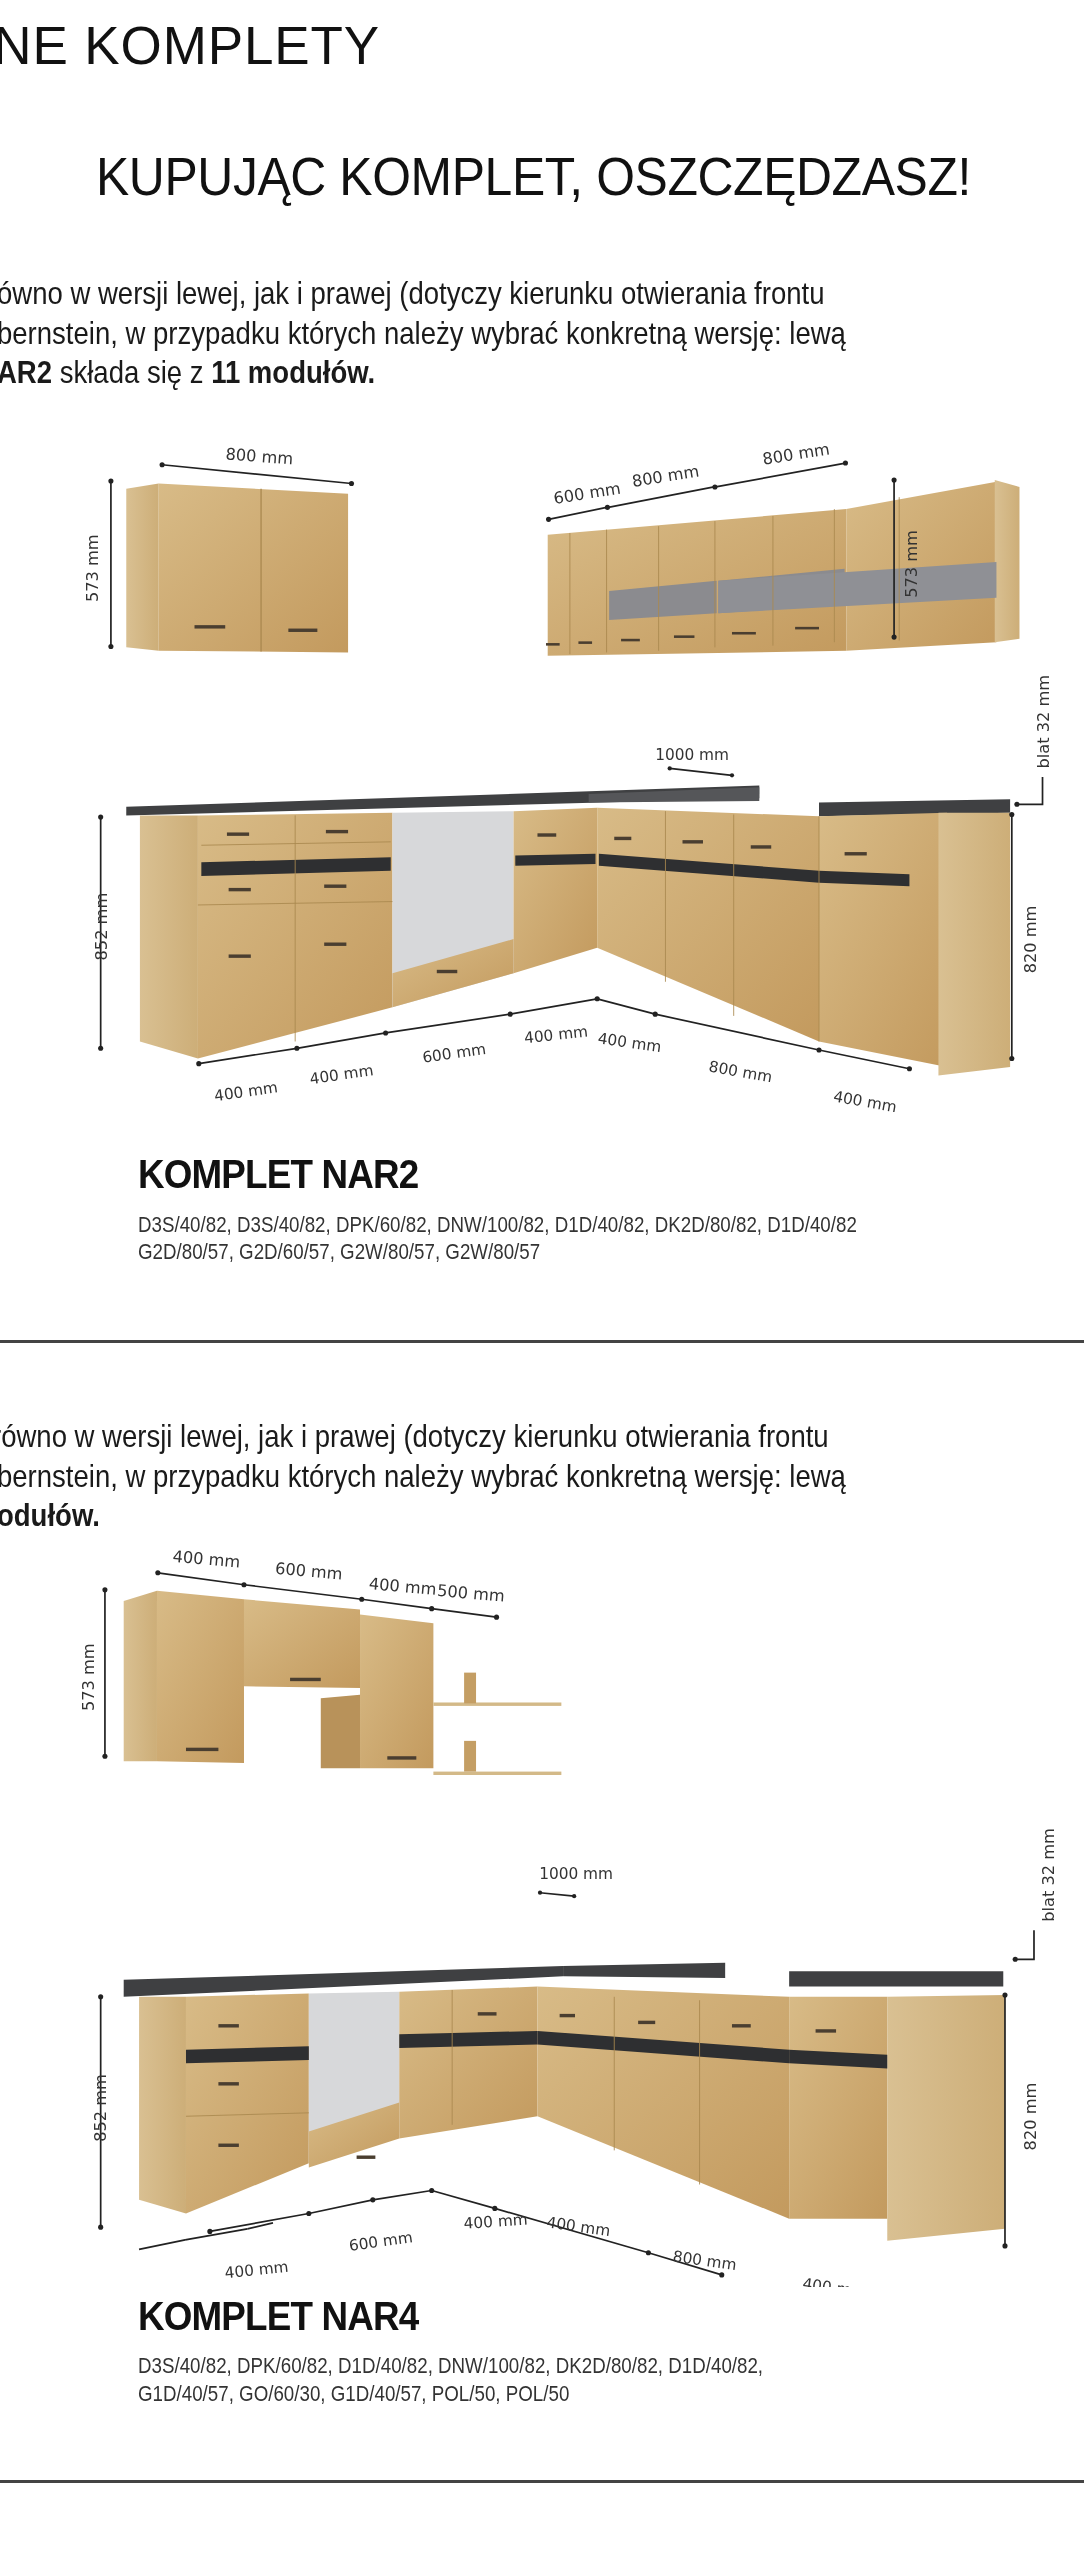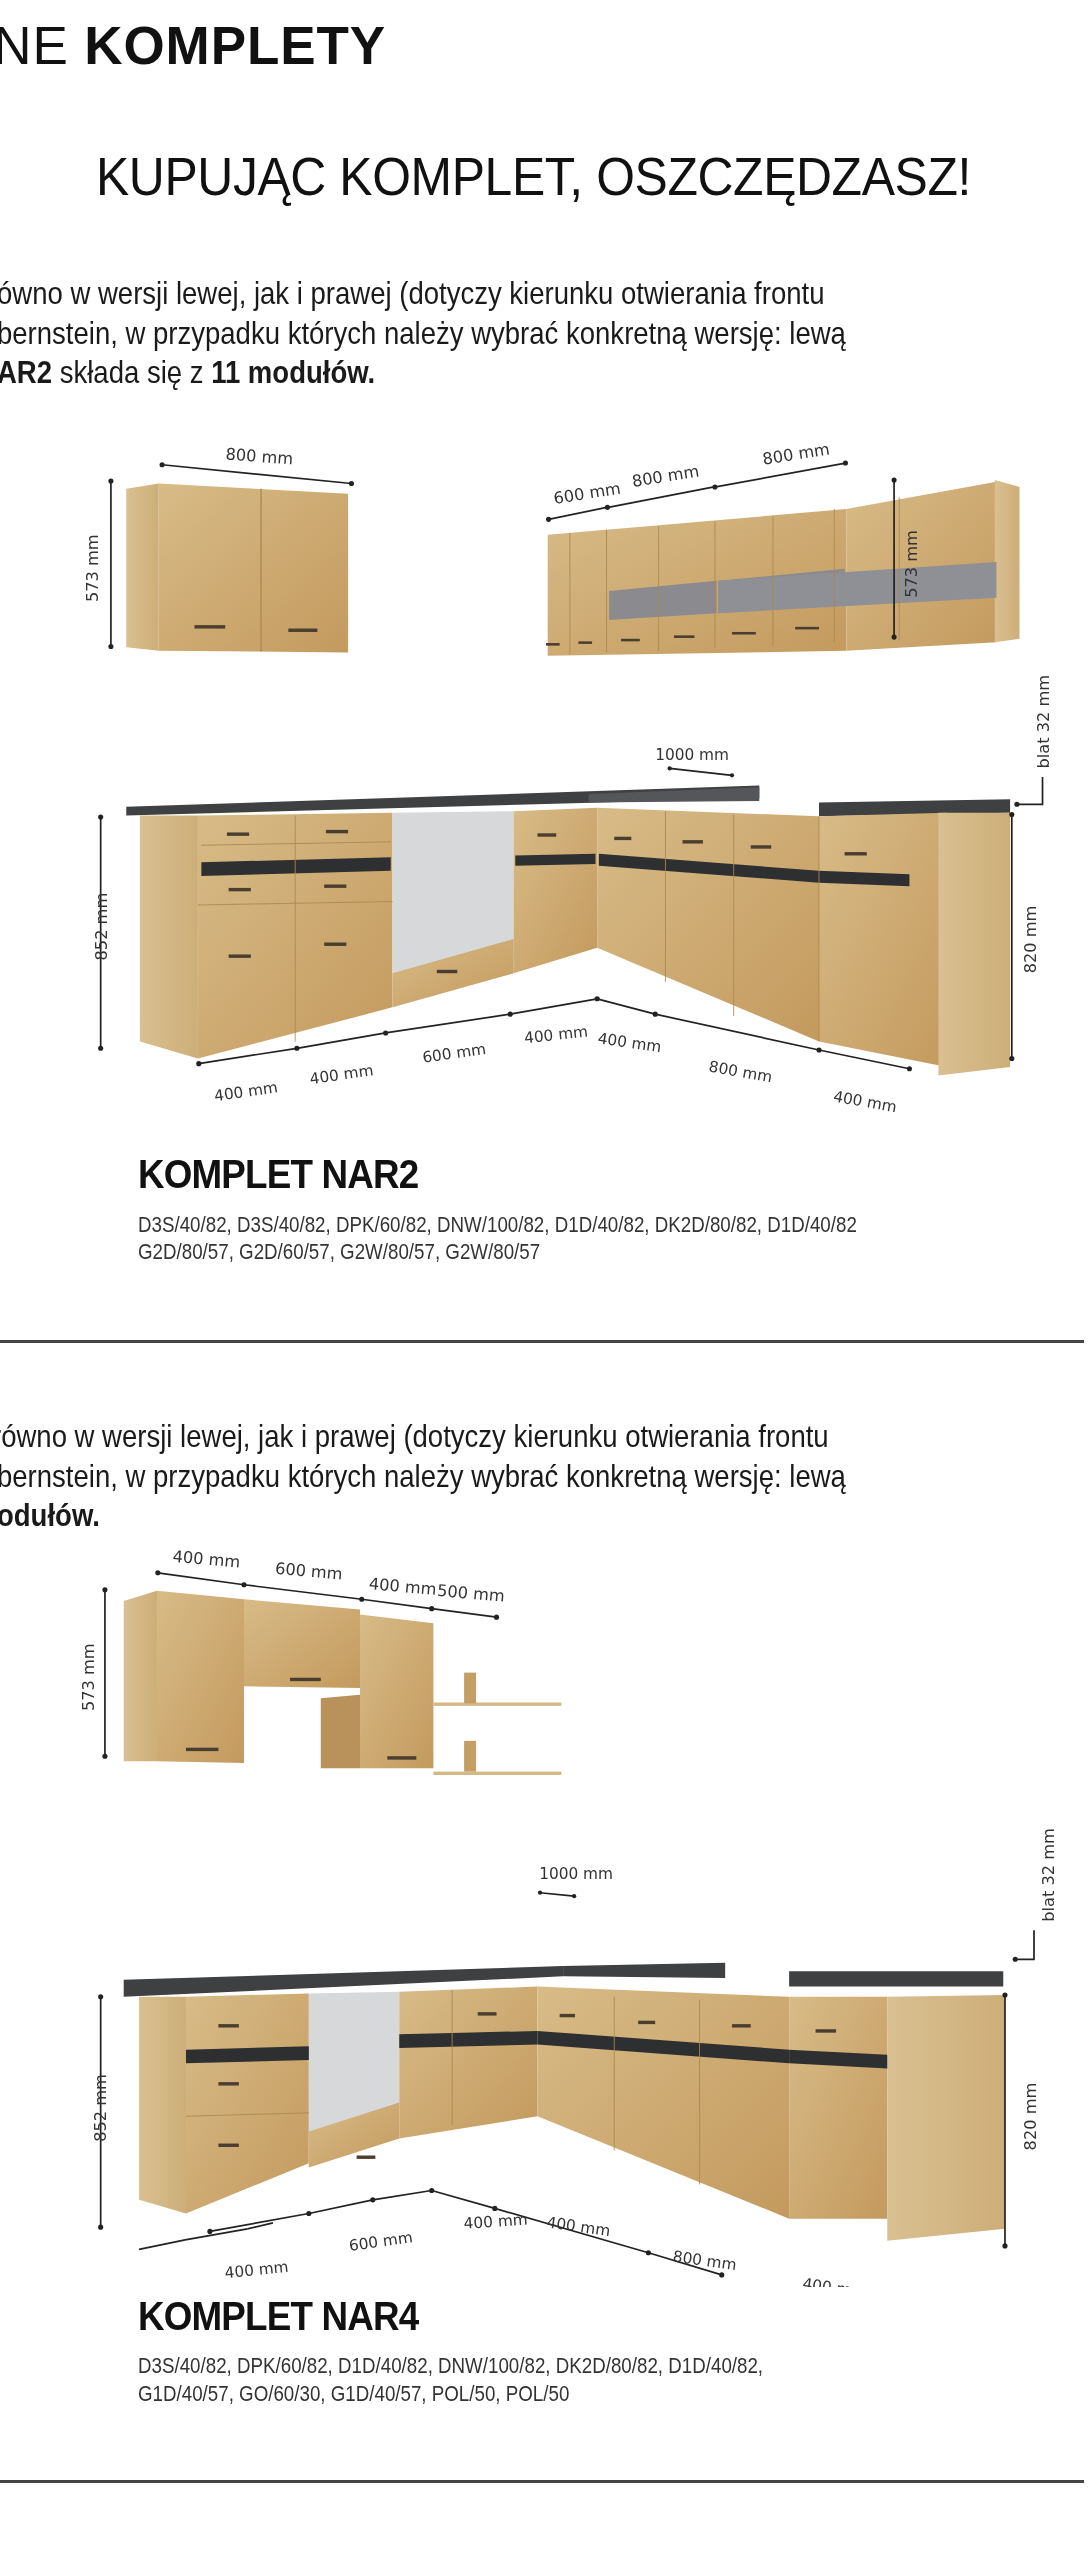--- a/index.html
+++ b/index.html
@@ -1,20 +1,20 @@
 <!DOCTYPE html>
 <html style="font-size:13.7px"><head>
 <meta charset="utf-8">
 <style>
   html,body{margin:0;padding:0;background:#ffffff;}
   body{width:1092px;height:2576px;position:relative;overflow:hidden;font-family:"DejaVu Sans","Liberation Sans",sans-serif;color:#111;}
   .abs{position:absolute;}
   .hdr-title{left:-6.8px;top:12px;font-size:53px;line-height:68px;letter-spacing:0.9px;white-space:nowrap;font-family:"Liberation Sans",sans-serif;}
   .hdr-title .thin{font-weight:300;color:#111;}
-  .hdr-title .bold{font-weight:bold;}
+  .hdr-title .bold{font-weight:normal;}
   .slogan{left:96px;top:143px;font-size:53px;line-height:68px;font-family:"Liberation Sans",sans-serif;font-weight:normal;white-space:nowrap;letter-spacing:-0.4px;transform:scaleX(0.94);transform-origin:left;}
   .para{left:-3.4px;font-size:32px;line-height:40px;font-family:"Liberation Sans",sans-serif;white-space:nowrap;color:#1a1a1a;transform:scaleX(0.86);transform-origin:left;}
   .para b{font-weight:bold;}
   .set-title{left:138px;font-size:40px;font-weight:bold;font-family:"Liberation Sans",sans-serif;letter-spacing:-0.9px;white-space:nowrap;transform:scaleX(0.92);transform-origin:left;}
   .set-list{left:138px;font-size:21.3px;line-height:27px;color:#333;font-family:"Liberation Sans",sans-serif;white-space:nowrap;transform:scaleX(0.88);transform-origin:left;font-weight:300;}
   .divider{left:0;width:1084px;height:2.6px;background:#444;}
   svg text{font-family:"DejaVu Sans",sans-serif;fill:#333;}
   .dim{stroke:#222;stroke-width:2;}
   .dot{fill:#222;}
 </style>

